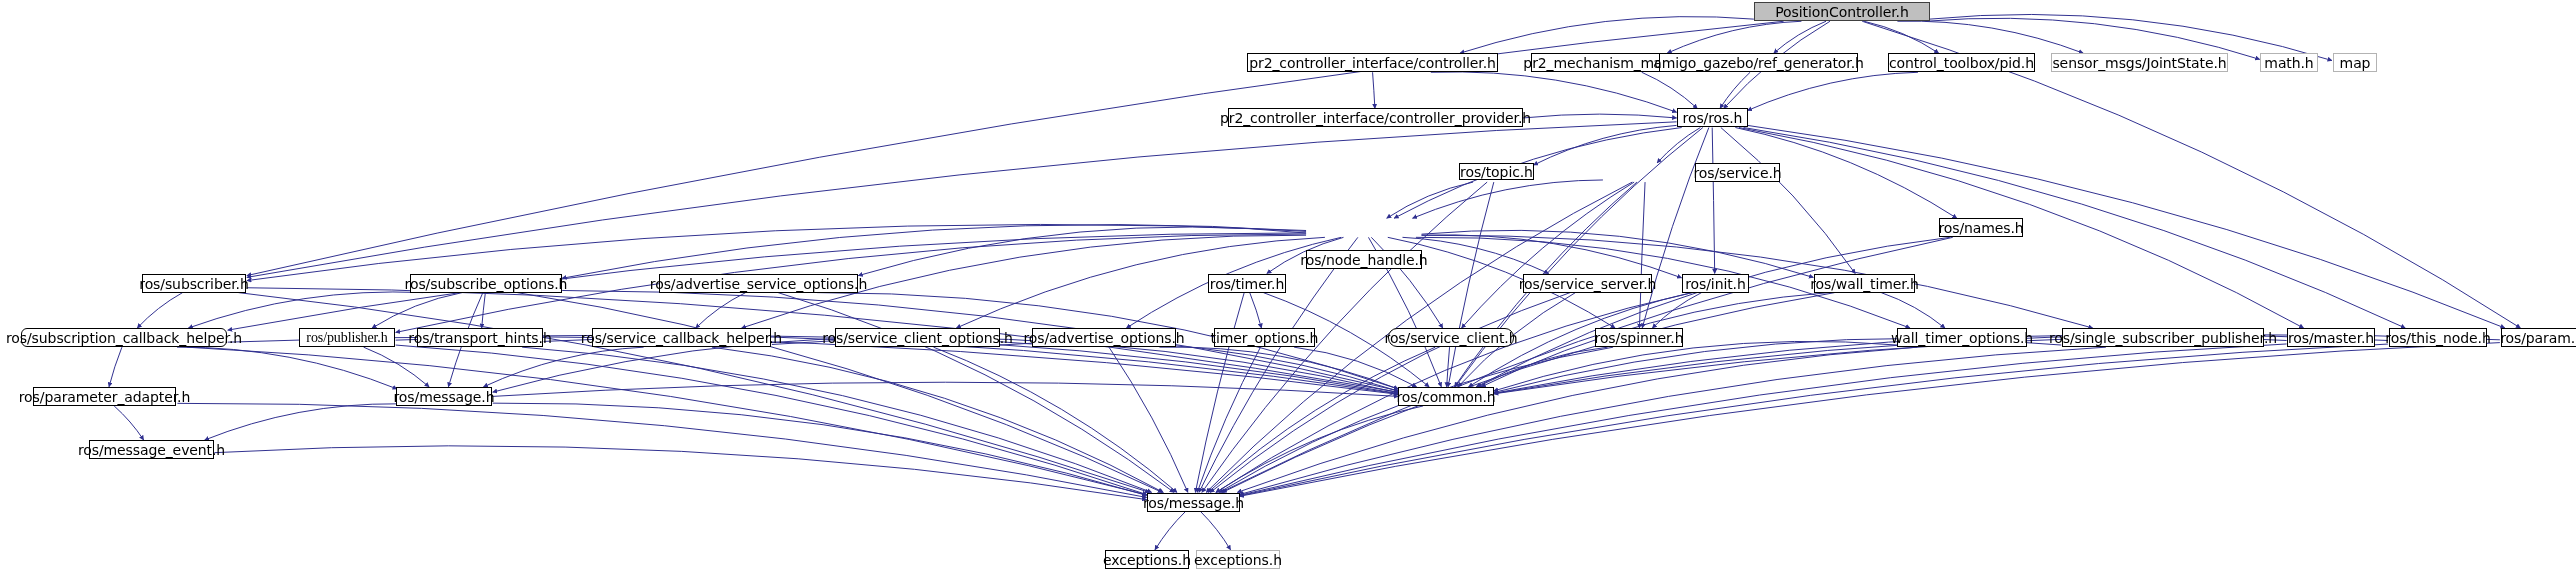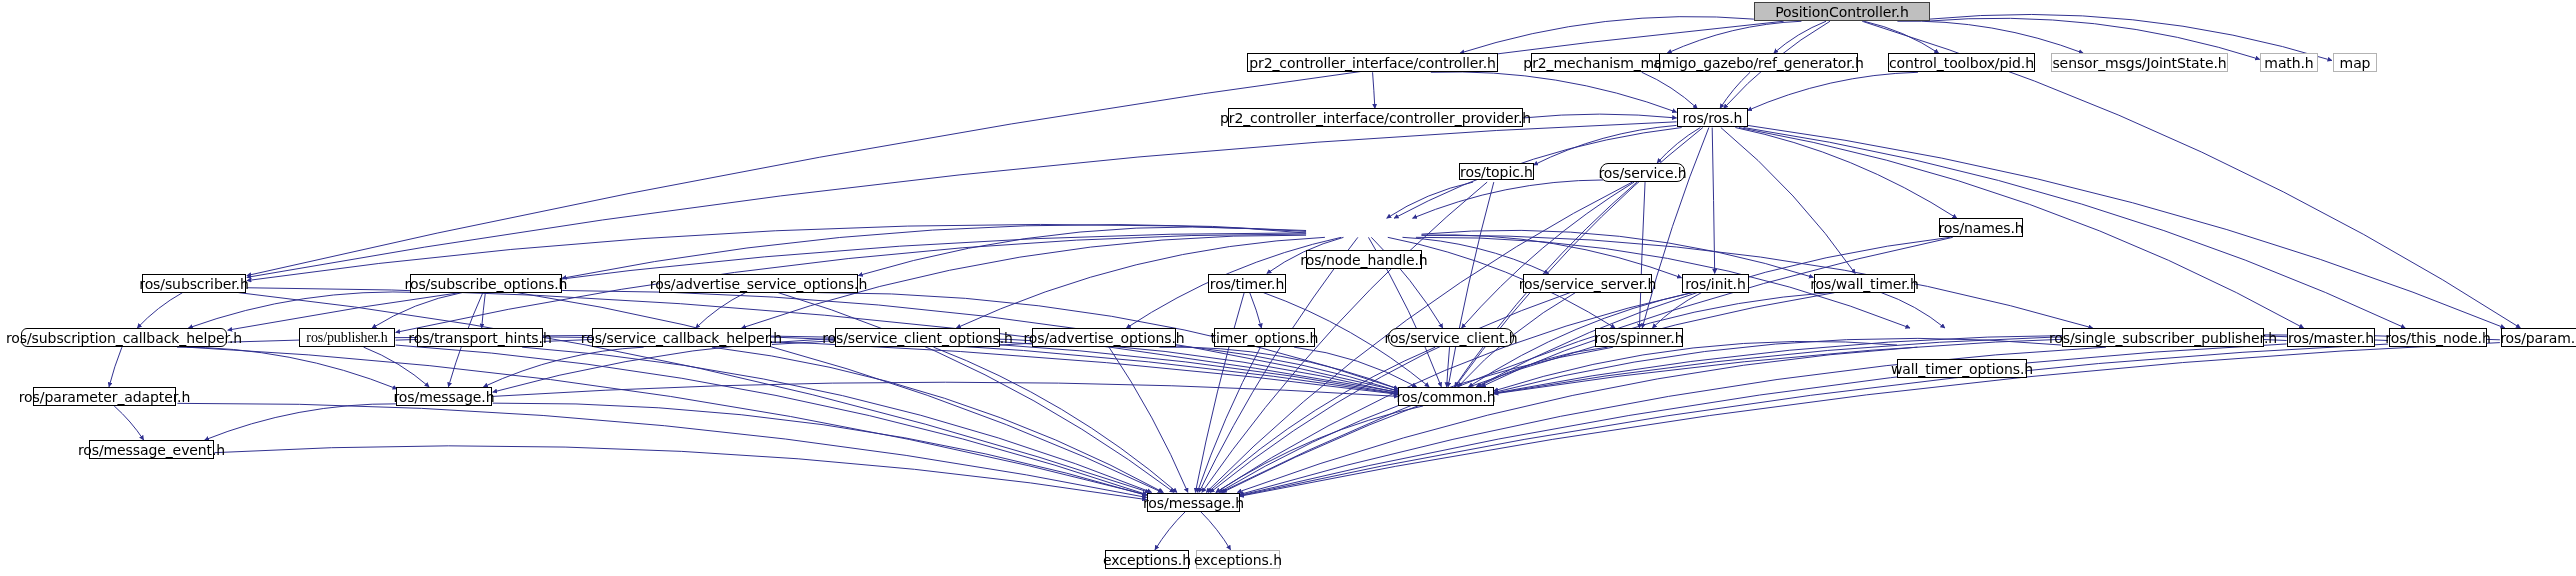--- a/index.html
+++ b/index.html
@@ -190,21 +190,21 @@
     </div>
     <div class="node" style="left: 1228px; top: 108px; width: 295px; height: 19px;">
       <span class="lbl">pr2_controller_interface/controller_provider.h</span>
     </div>
     <div class="node" style="left: 1677px; top: 108px; width: 71px; height: 19px;">
       <span class="lbl">ros/ros.h</span>
     </div>
     <div class="node" style="left: 1459px; top: 163px; width: 75px; height: 17px;">
       <span class="lbl">ros/topic.h</span>
     </div>
-    <div class="node" style="left: 1600px; top: 163px; width: 85px; height: 19px; border-radius: 8px;">
+    <div class="node" style="left: 1695px; top: 163px; width: 85px; height: 19px;">
       <span class="lbl">ros/service.h</span>
     </div>
     <div class="node" style="left: 1306px; top: 218px; width: 116px; height: 19px; margin-top: 32px;">
       <span class="lbl">ros/node_handle.h</span>
     </div>
     <div class="node" style="left: 1939px; top: 218px; width: 84px; height: 19px;">
       <span class="lbl">ros/names.h</span>
     </div>
     <div class="node" style="left: 142px; top: 274px; width: 104px; height: 19px;">
       <span class="lbl">ros/subscriber.h</span>
@@ -247,21 +247,21 @@
     </div>
     <div class="node" style="left: 1214px; top: 328px; width: 101px; height: 19px;">
       <span class="lbl">timer_options.h</span>
     </div>
     <div class="node" style="left: 1388px; top: 328px; width: 126px; height: 19px; border-radius: 9px;">
       <span class="lbl">ros/service_client.h</span>
     </div>
     <div class="node" style="left: 1595px; top: 328px; width: 88px; height: 19px;">
       <span class="lbl">ros/spinner.h</span>
     </div>
-    <div class="node" style="left: 1897px; top: 328px; width: 130px; height: 19px; margin-top: 31px;">
+    <div class="node" style="left: 1897px; top: 328px; width: 130px; height: 19px;">
       <span class="lbl">wall_timer_options.h</span>
     </div>
     <div class="node" style="left: 2062px; top: 328px; width: 202px; height: 19px;">
       <span class="lbl">ros/single_subscriber_publisher.h</span>
     </div>
     <div class="node" style="left: 2287px; top: 328px; width: 88px; height: 19px;">
       <span class="lbl">ros/master.h</span>
     </div>
     <div class="node" style="left: 2389px; top: 328px; width: 98px; height: 19px;">
       <span class="lbl">ros/this_node.h</span>

